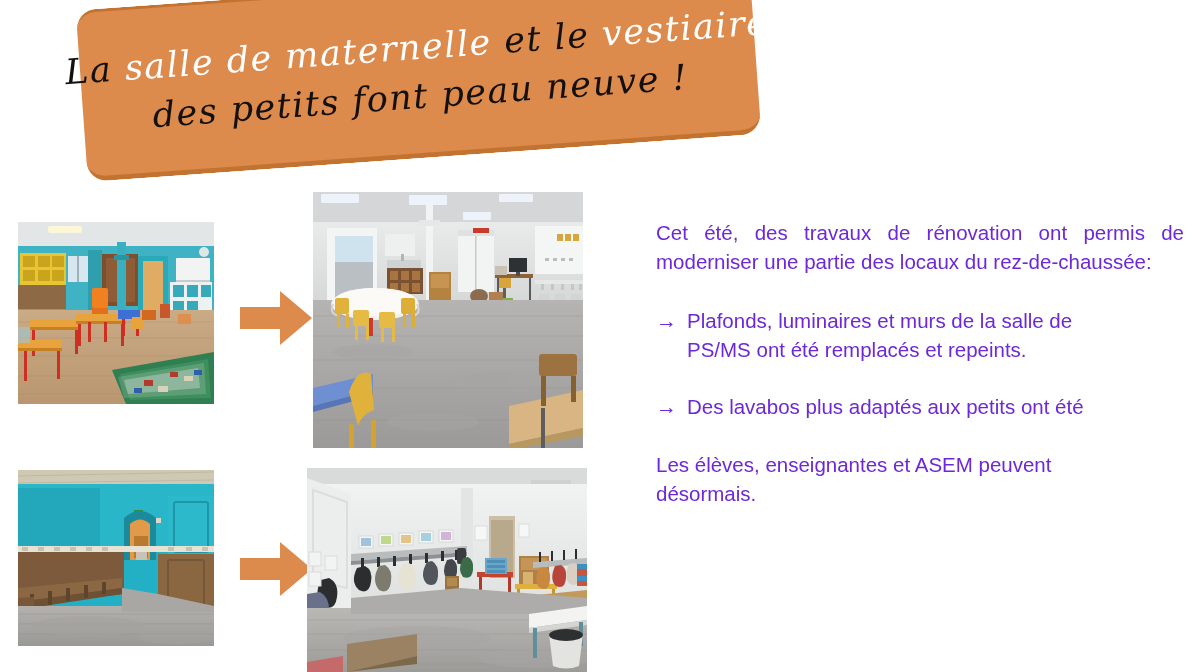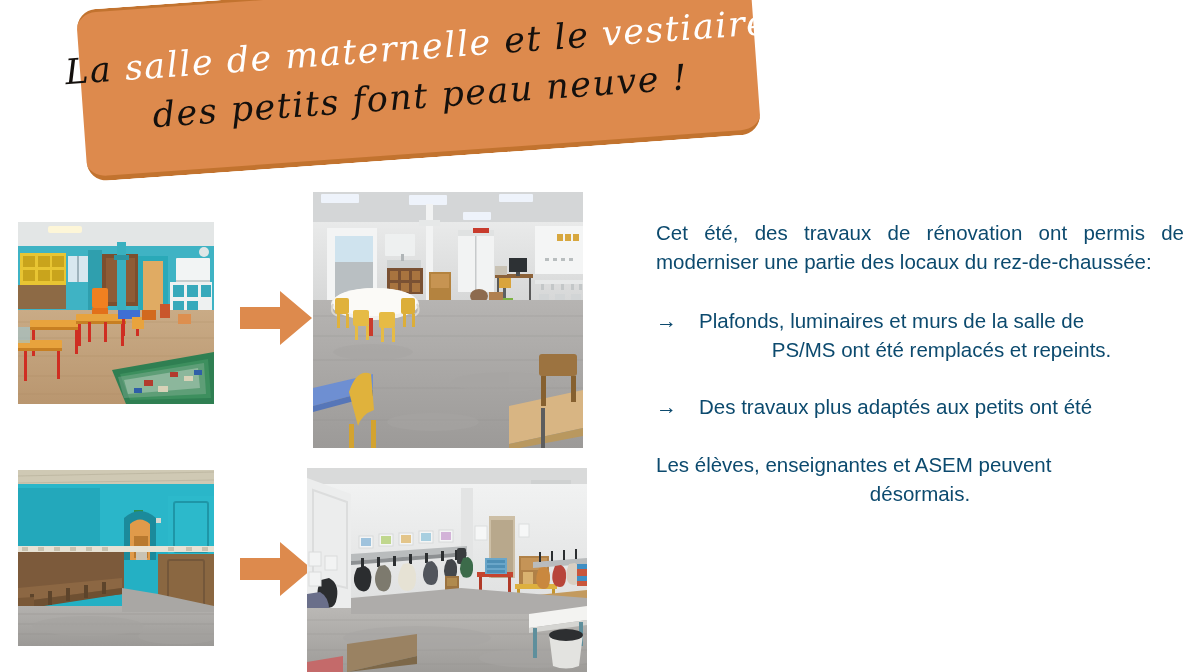--- a/index.html
+++ b/index.html
@@ -57,32 +57,32 @@
   #photo-after-cloakroom{left:307px;top:468px;width:280px;height:204px;}
 
   
   .arrow{position:absolute;}
   #arrow-classroom{left:240px;top:289px;width:72px;height:58px;}
   #arrow-cloakroom{left:240px;top:540px;width:72px;height:58px;}
 
   
   #text-col{
     position:absolute;left:656px;top:218px;width:528px;
-    color:#0c4a6e;
+    color:#6d28d9;
     font-size:20.5px;
     line-height:1.42;
   }
   .para{text-align:justify;text-justify:inter-word;margin:0 0 0 0;}
   .para-intro{margin-bottom:30px;}
   .bullet{display:flex;gap:10px;margin-bottom:28px;}
   .bullet .b-arrow{flex:0 0 auto;font-size:21px;line-height:1.42;}
   .bullet .b-text{flex:1 1 auto;text-align:justify;text-justify:inter-word;}
-  .bullet .b-text > span{display:block;margin-left:12px;}
+  .bullet .b-text > span{display:block;}
   .para-outro{margin-top:2px;}
-  .last-line{text-align:center;}
+  .last-line{text-align:left;}
 </style>
 </head>
 <body>
 
 <div id="slide">
 
   <div id="banner-wrap">
     <div id="banner"></div>
     <div id="banner-text">
       <span class="t-line"><span class="ink-dark">La </span><span class="ink-light">salle de maternelle </span><span class="ink-dark">et le </span><span class="ink-light">vestiaire</span></span>
@@ -619,21 +619,21 @@
       <span class="b-arrow">→</span>
       <span class="b-text">
         <span>Plafonds, luminaires et murs de la salle de</span>
         <span class="last-line">PS/MS ont été remplacés et repeints.</span>
       </span>
     </div>
 
     <div class="bullet">
       <span class="b-arrow">→</span>
       <span class="b-text">
-        <span>Des travaux plus adaptés aux petits ont été</span>
+        <span>Des lavabos plus adaptés aux petits ont été</span>
       </span>
     </div>
 
     <div class="para-outro">
       <div class="para">Les élèves, enseignantes et ASEM peuvent</div>
       <div class="para last-line">désormais.</div>
     </div>
 
   </div>
 

